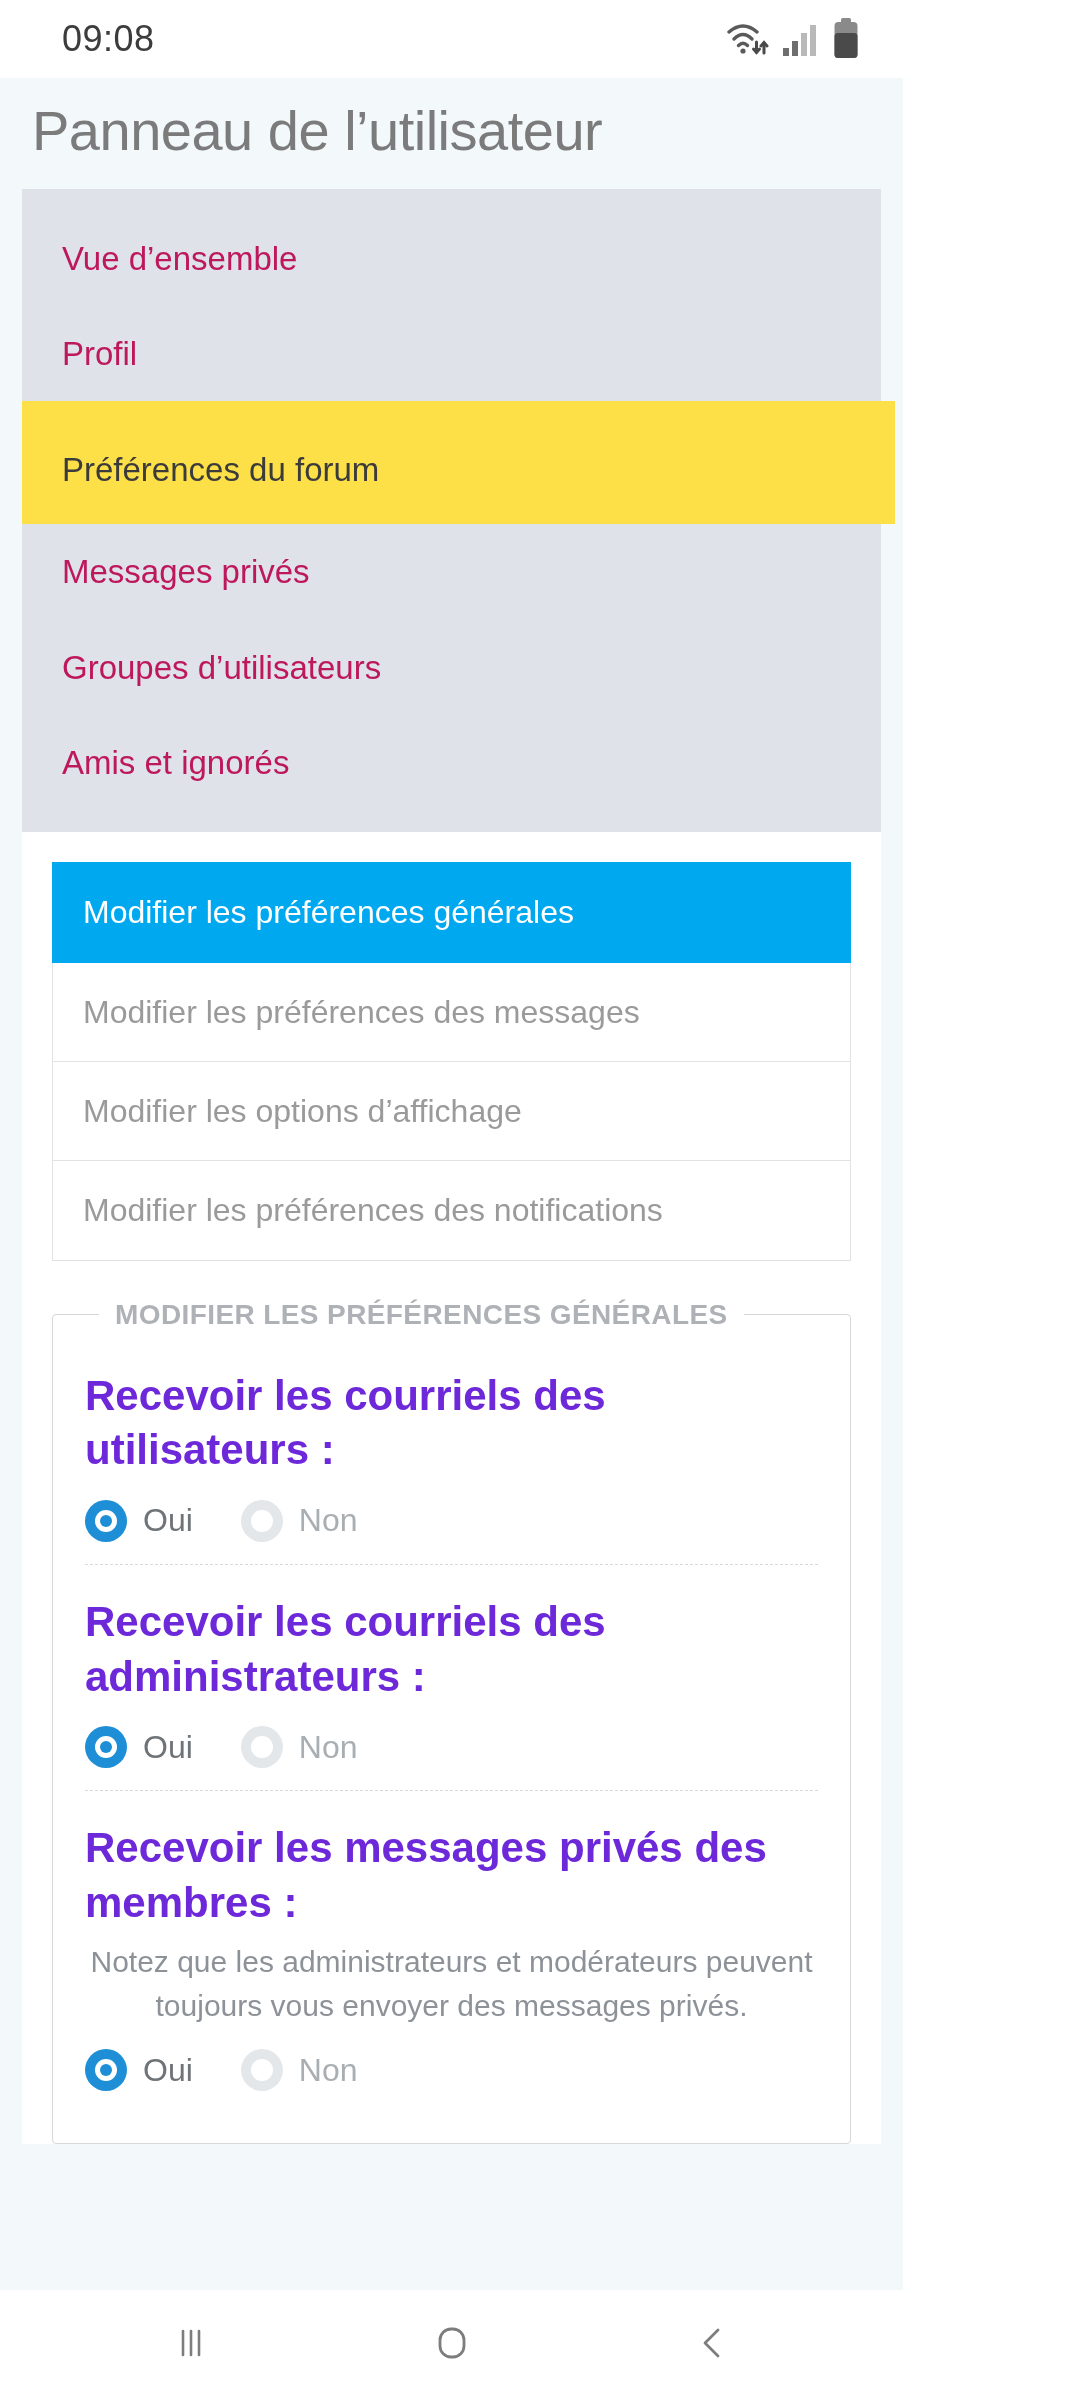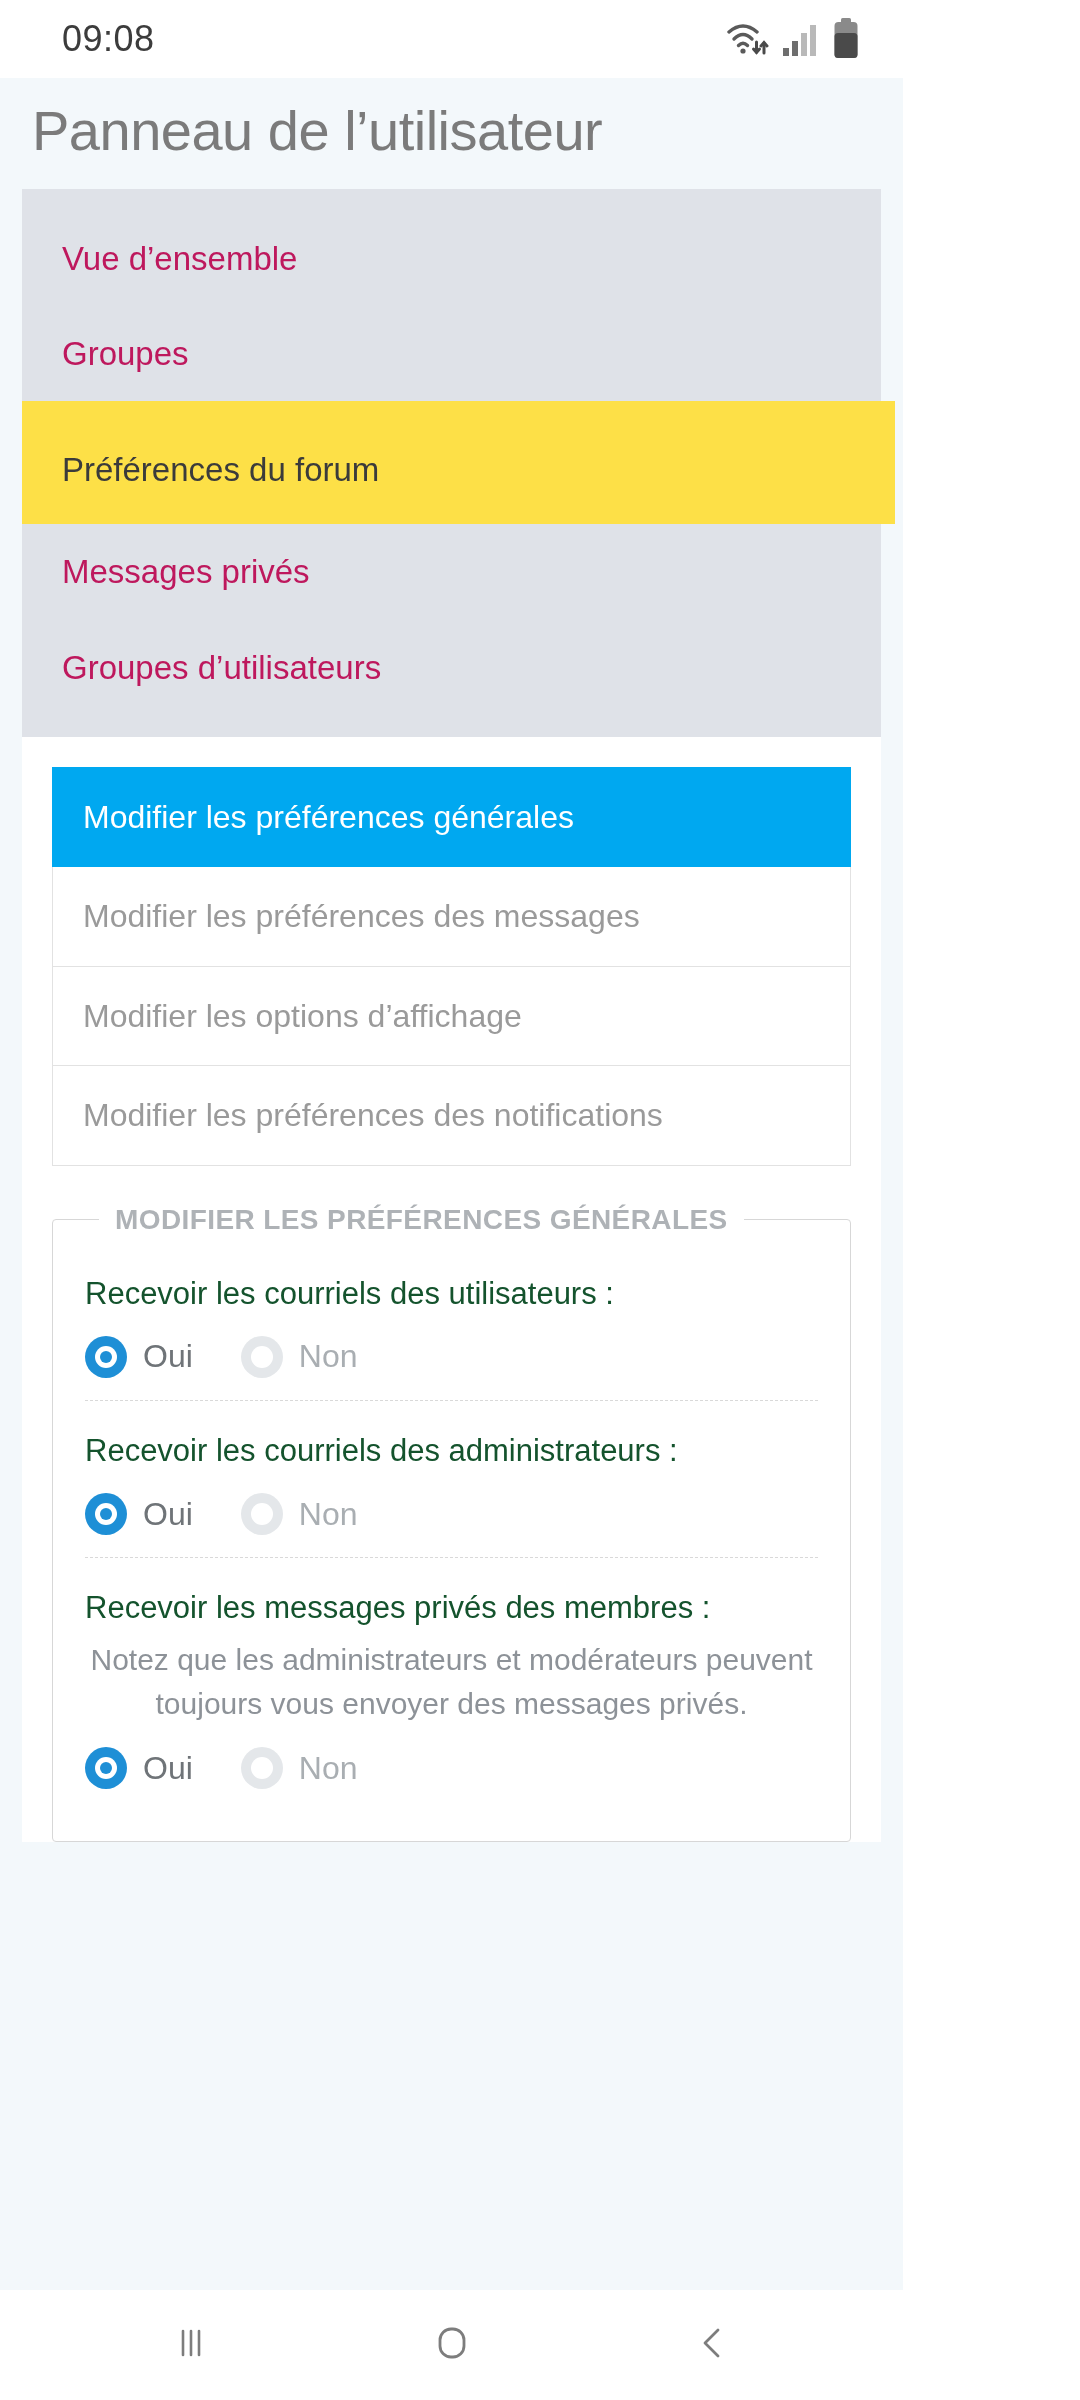--- a/index.html
+++ b/index.html
@@ -127,23 +127,23 @@
     color:#aeb2b6;
     letter-spacing:0.4px;
     padding:0 16px;
     margin-left:14px;
   }
 
   .pref-row { padding:30px 0 16px 0; }
   .pref-row + .pref-row { border-top:1px dashed #d9d9d9; }
 
   .pref-label {
-    font-size:31px;
-    font-weight:normal;
-    color:#14532d;
+    font-size:42px;
+    font-weight:bold;
+    color:#6d28d9;
     line-height:1.3;
     margin-bottom:4px;
   }
   .pref-desc {
     font-size:30px;
     color:#8d9298;
     line-height:1.45;
     margin-top:10px;
     text-align:center;
   }
@@ -258,24 +258,25 @@
   </div>
 
   <div class="viewport">
 
     <div class="page-title">Panneau de l’utilisateur</div>
 
     <div class="card">
 
       <div class="navmenu">
         <div class="nav-item">Vue d’ensemble</div>
-        <div class="nav-item">Groupes</div>
+        <div class="nav-item">Profil</div>
         <div class="nav-item active">Préférences du forum</div>
         <div class="nav-item">Messages privés</div>
         <div class="nav-item">Groupes d’utilisateurs</div>
+        <div class="nav-item">Amis et ignorés</div>
       </div>
 
       <div class="tabwrap">
         <div class="tab active">Modifier les préférences générales</div>
         <div class="tab">Modifier les préférences des messages</div>
         <div class="tab">Modifier les options d’affichage</div>
         <div class="tab">Modifier les préférences des notifications</div>
       </div>
 
       <div class="fieldwrap">

